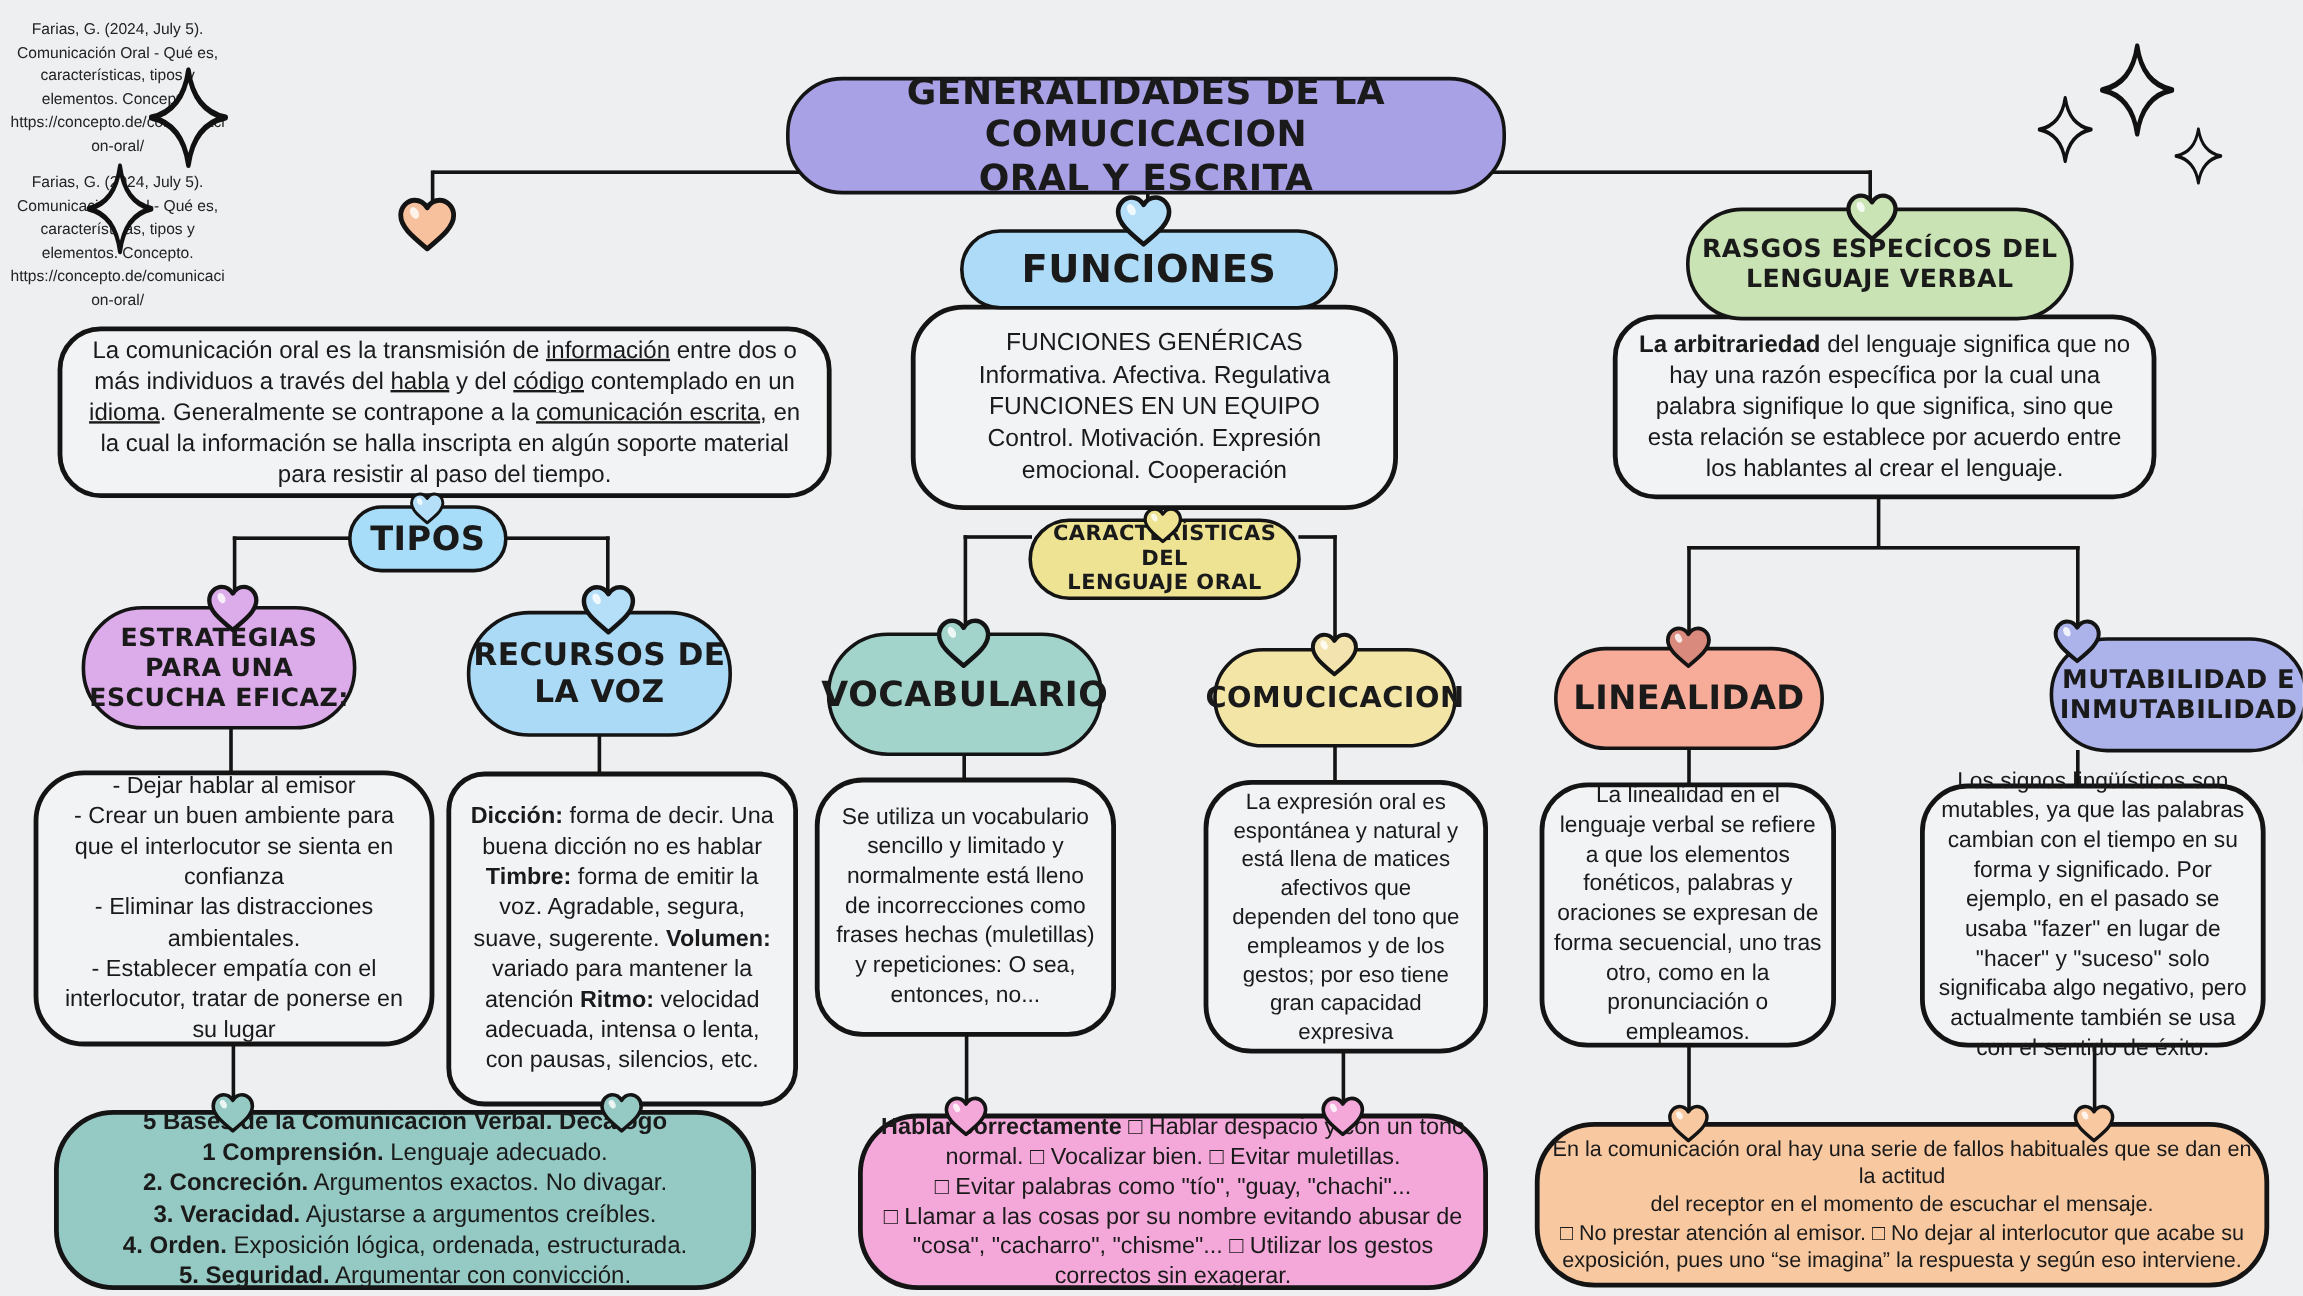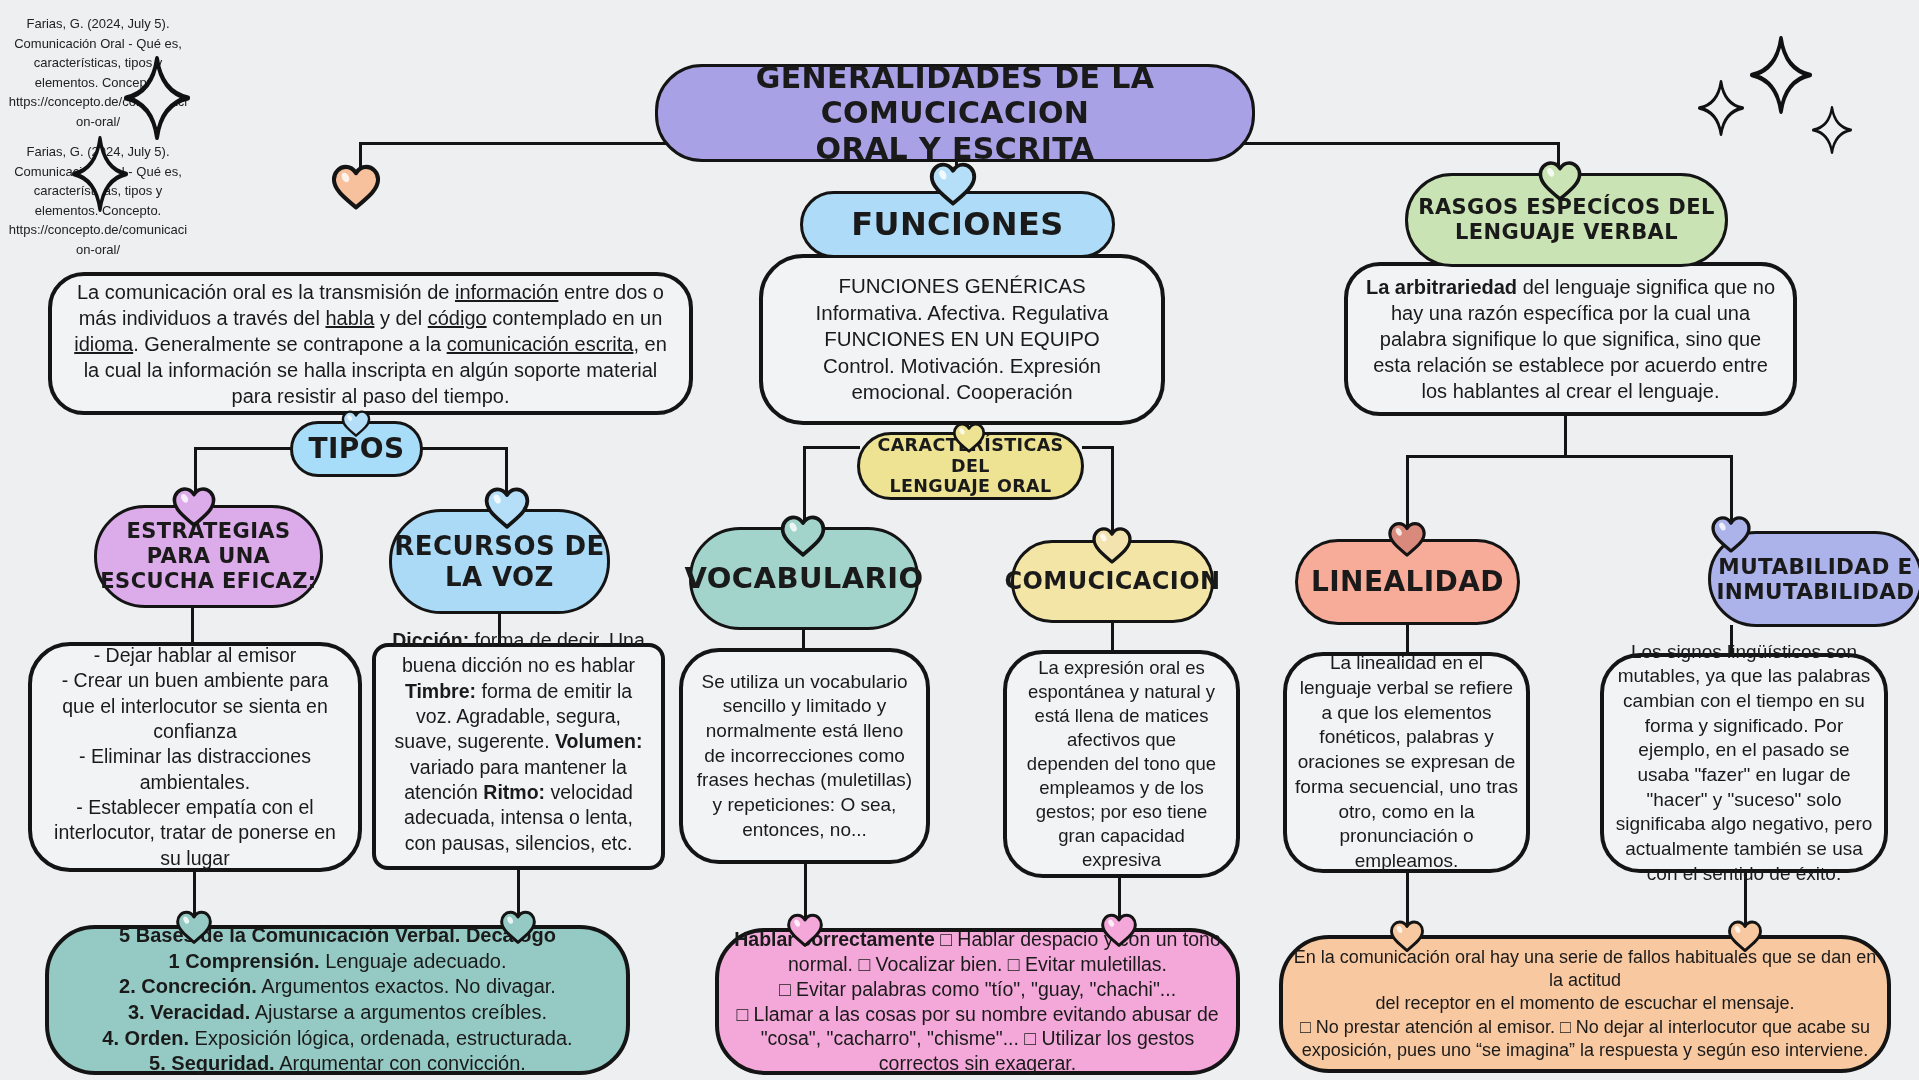--- a/index.html
+++ b/index.html
@@ -122,21 +122,21 @@
 Control. Motivación. Expresión
 emocional. Cooperación</div>
   </div>
   <div class="box" style="left:1344px; top:262px; width:453px; height:154px; border-radius:36px; font-size:20px;">
     <div class="txt"><span class="b">La arbitrariedad</span><span> del lenguaje significa que no hay una razón específica por la cual una palabra signifique lo que significa, sino que esta relación se establece por acuerdo entre los hablantes al crear el lenguaje.</span></div>
   </div>
 
   <div class="pill" style="left:290px; top:421px; width:133px; height:56px; border-radius:28px; background:#a7ddf8; font-size:28px;">
     <span>TIPOS</span>
   </div>
-  <div class="pill" style="left:94px; top:505px; width:229px; height:103px; border-radius:51px; background:#dcabe9; font-size:21px;">
+  <div class="pill" style="left:68px; top:505px; width:229px; height:103px; border-radius:51px; background:#dcabe9; font-size:21px;">
     <span>ESTRATEGIAS
 PARA UNA
 ESCUCHA EFICAZ:</span>
   </div>
   <div class="pill" style="left:389px; top:509px; width:221px; height:105px; border-radius:52px; background:#abdaf7; font-size:26px;">
     <span>RECURSOS DE
 LA VOZ</span>
   </div>
   <div class="pill" style="left:857px; top:432px; width:227px; height:68px; border-radius:34px; background:#ede393; font-size:17.5px;">
     <span>CARACTERÍSTICAS DEL
@@ -155,21 +155,21 @@
     <span>MUTABILIDAD E
 INMUTABILIDAD</span>
   </div>
 
   <div class="box" style="left:28px; top:642px; width:334px; height:230px; border-radius:42px; font-size:19.5px;">
     <div class="txt">- Dejar hablar al emisor
 - Crear un buen ambiente para que el interlocutor se sienta en confianza
 - Eliminar las distracciones ambientales.
 - Establecer empatía con el interlocutor, tratar de ponerse en su lugar</div>
   </div>
-  <div class="box" style="left:372px; top:643px; width:293px; height:227px; border-radius:16px; font-size:19.5px;align-items:flex-end;">
+  <div class="box" style="left:372px; top:643px; width:293px; height:279px; border-radius:32px; font-size:19.5px;">
     <div class="txt"><span class="b">Dicción:</span><span> forma de decir. Una buena dicción no es hablar </span><span class="b">Timbre:</span><span> forma de emitir la voz. Agradable, segura, suave, sugerente. </span><span class="b">Volumen:</span><span> variado para mantener la atención </span><span class="b">Ritmo:</span><span> velocidad adecuada, intensa o lenta, con pausas, silencios, etc.</span></div>
   </div>
   <div class="box" style="left:679px; top:648px; width:251px; height:216px; border-radius:40px; font-size:19px; padding:10px 10px;">
     <div class="txt">Se utiliza un vocabulario sencillo y limitado y normalmente está lleno de incorrecciones como frases hechas (muletillas) y repeticiones: O sea, entonces, no...</div>
   </div>
   <div class="box" style="left:1003px; top:650px; width:237px; height:228px; border-radius:40px; font-size:18.5px; padding:0 8px;">
     <div class="txt">La expresión oral es espontánea y natural y está llena de matices afectivos que
 dependen del tono que empleamos y de los gestos; por eso tiene gran capacidad
 expresiva</div>
   </div>

